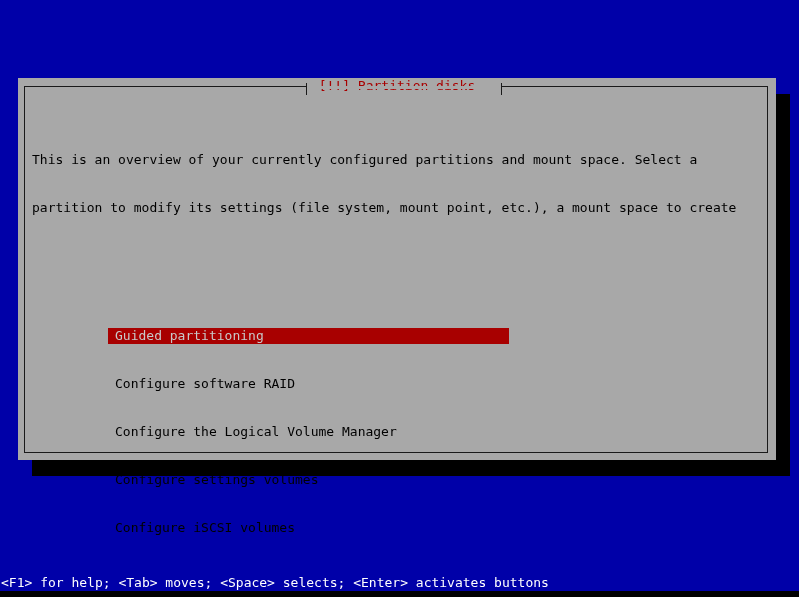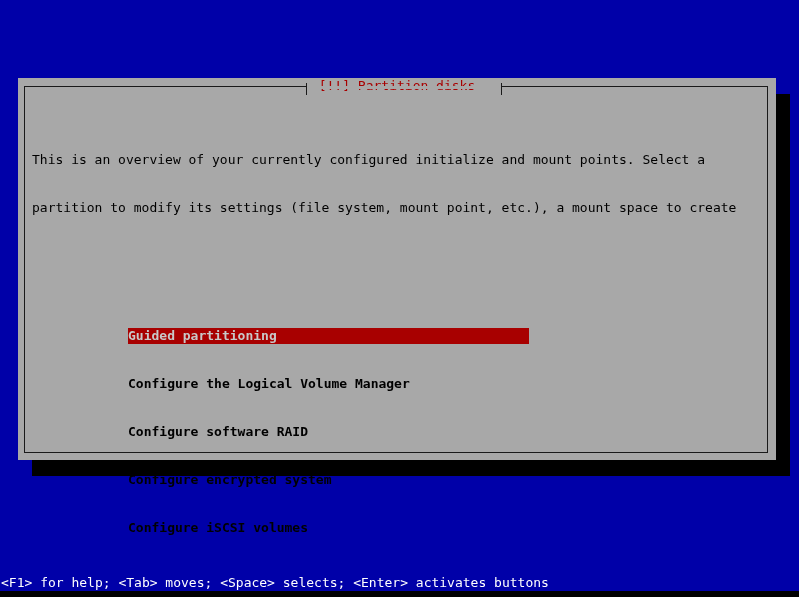--- a/index.html
+++ b/index.html
@@ -116,25 +116,24 @@
   }
   .blank { height: 16px; }
 
   .menu-item {
     white-space: pre;
     height: 16px;
     line-height: 16px;
     font-size: 13px;
     display: block;
     width: 401px;
-    margin-left: 96px;
+    margin-left: 76px;
     color: #000000;
-    padding-left: 0;
+    padding-left: 7px;
     box-sizing: border-box;
-    font-weight: bold;
   }
   .menu-item.selected {
     background: #a80000;
     color: #c8c8c8;
   }
 
   
   .status-bar {
     position: absolute;
     left: 0;
@@ -170,29 +169,29 @@
     <div class="dialog-title-bar"><span class="dialog-title">[!!] Partition disks</span></div>
 
     <div class="inner-frame">
       <div class="title-gap"></div>
       <div class="tick tick-left"></div>
       <div class="tick tick-right"></div>
     </div>
 
     <div class="content">
 
-      <div class="line">This is an overview of your currently configured initialize and mount points. Select a</div>
+      <div class="line">This is an overview of your currently configured partitions and mount space. Select a</div>
       <div class="line">partition to modify its settings (file system, mount point, etc.), a mount space to create</div>
 
       <div class="blank"></div>
 
       <div class="menu-item selected">Guided partitioning</div>
+      <div class="menu-item">Configure software RAID</div>
       <div class="menu-item">Configure the Logical Volume Manager</div>
-      <div class="menu-item">Configure software RAID</div>
-      <div class="menu-item">Configure encrypted system</div>
+      <div class="menu-item">Configure settings volumes</div>
       <div class="menu-item">Configure iSCSI volumes</div>
 
       
 
       
       
       
       
       
 

